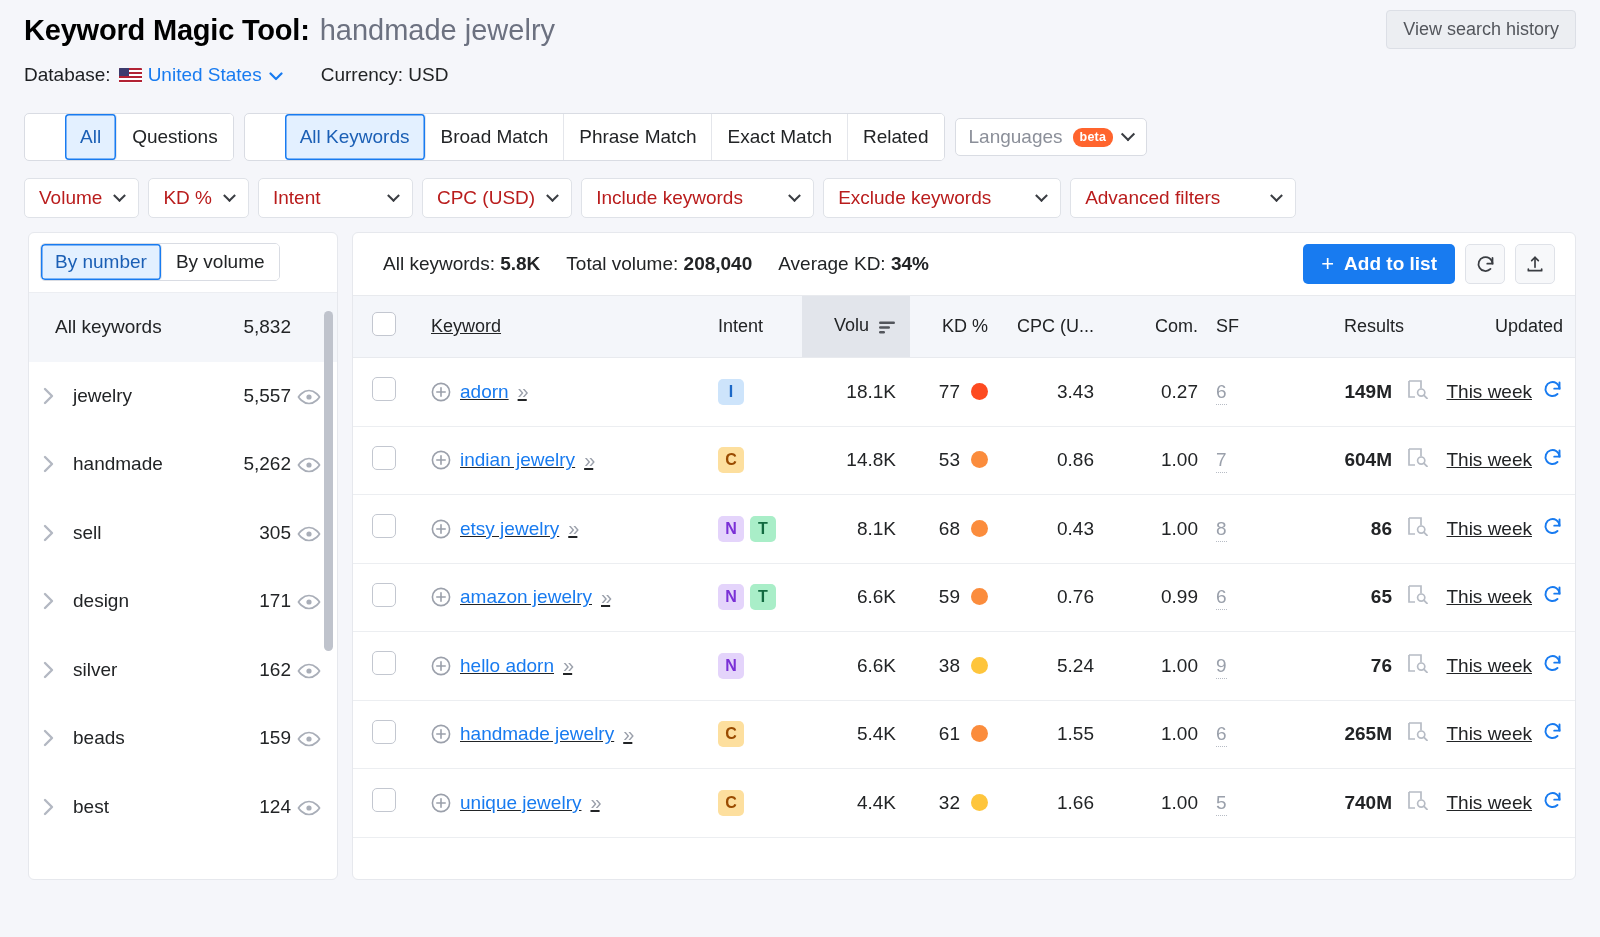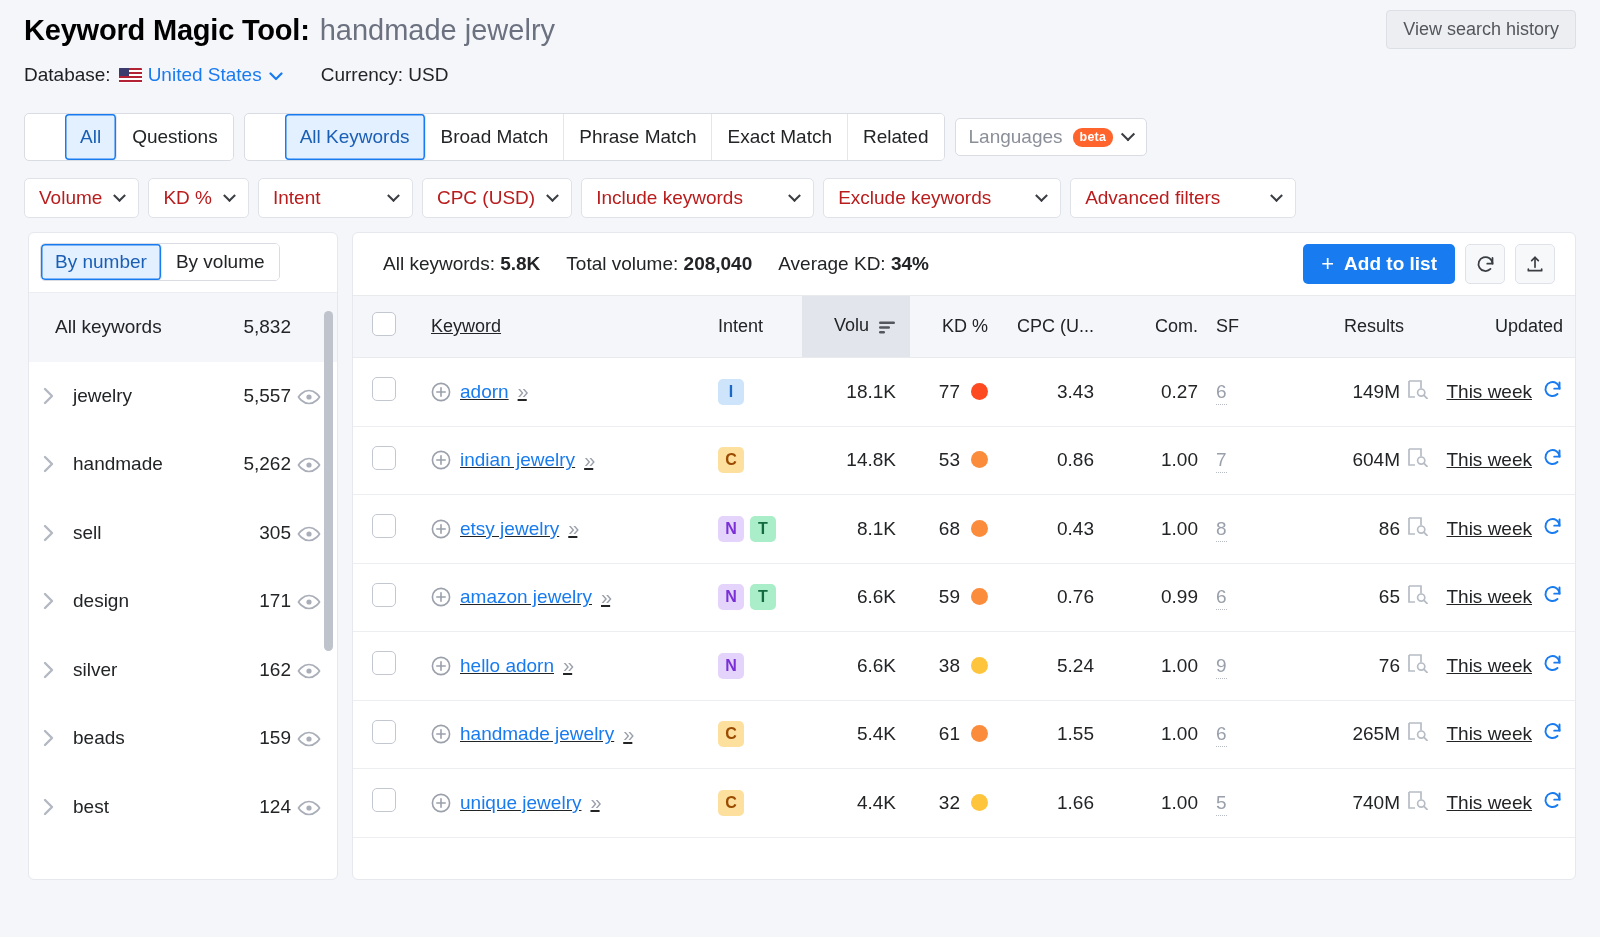--- a/index.html
+++ b/index.html
@@ -117,21 +117,21 @@
   .kw-link { color:#187bf0; cursor:pointer; }
   .kw-more { color:#9ba0ab; font-size:20px; letter-spacing:-2px; cursor:pointer; }
   .badge { display:inline-flex; align-items:center; justify-content:center; width:26px; height:26px;
     border-radius:5px; font-size:16px; font-weight:bold; margin-right:6px; vertical-align:middle; }
   .b-I { background:#cde4fb; color:#1b68c7; }
   .b-C { background:#fddf9e; color:#9a4b00; }
   .b-N { background:#e4d4fb; color:#7a30d6; }
   .b-T { background:#a9eec8; color:#116a40; }
   .dot { display:inline-block; width:17px; height:17px; border-radius:50%; margin-left:11px; vertical-align:-2px; }
   .sf-val { border-bottom: 1.6px dotted #b7bcc5; color:#9aa0ab; padding-bottom:2px; cursor:pointer; }
-  .res-cell { display:inline-flex; align-items:center; gap:8px; justify-content:flex-start; }
+  .res-cell { display:inline-flex; align-items:center; gap:16px; justify-content:flex-start;font-weight:bold; }
   .upd-cell { display:inline-flex; align-items:center; gap:10px; justify-content:flex-end;text-decoration:underline; }
   .serp-icon { flex:none; }
   .refresh-icon { flex:none; cursor:pointer; }
   .sort-icon { display:inline-block; margin-left:5px; vertical-align:-3px; }
 </style>
 </head>
 <body>
 
 <div class="page">
 

